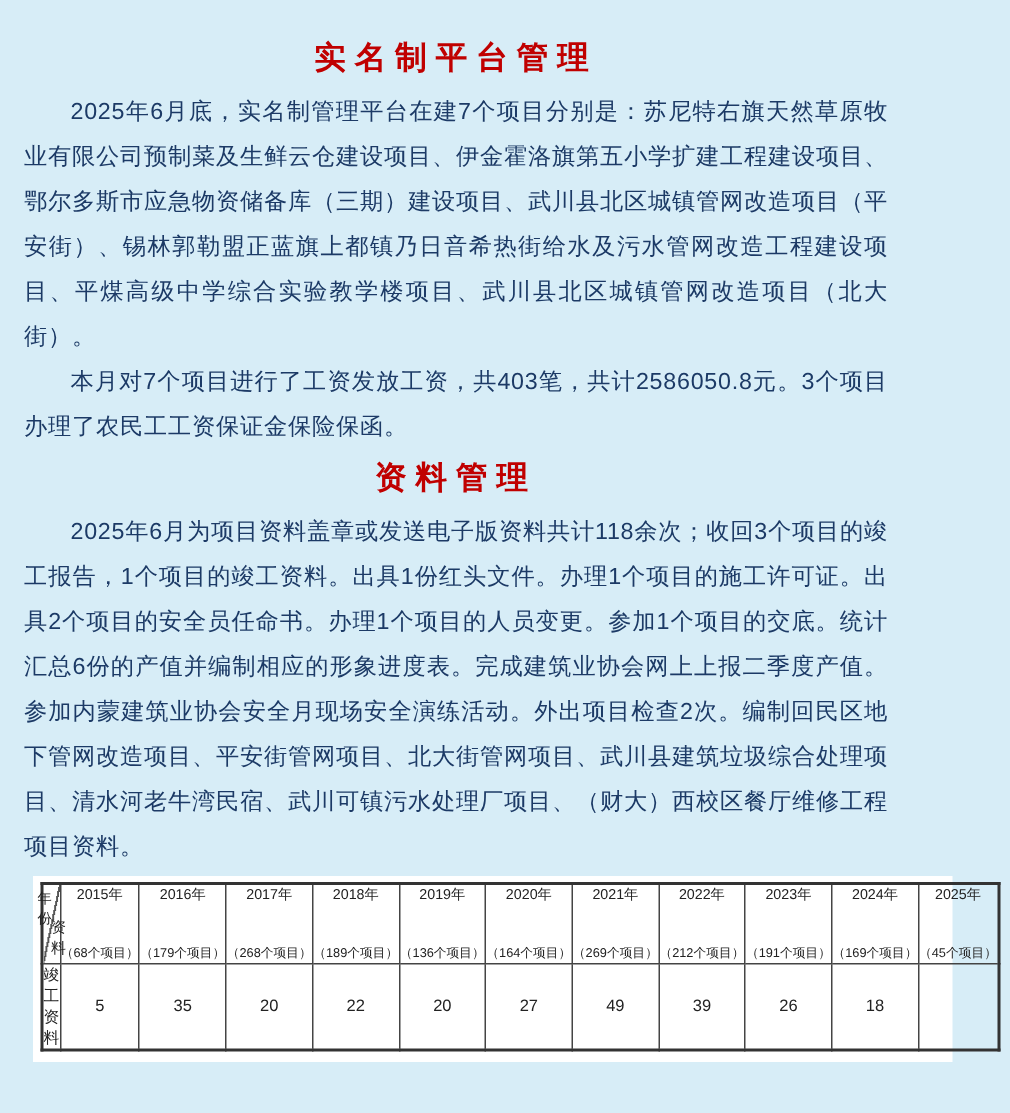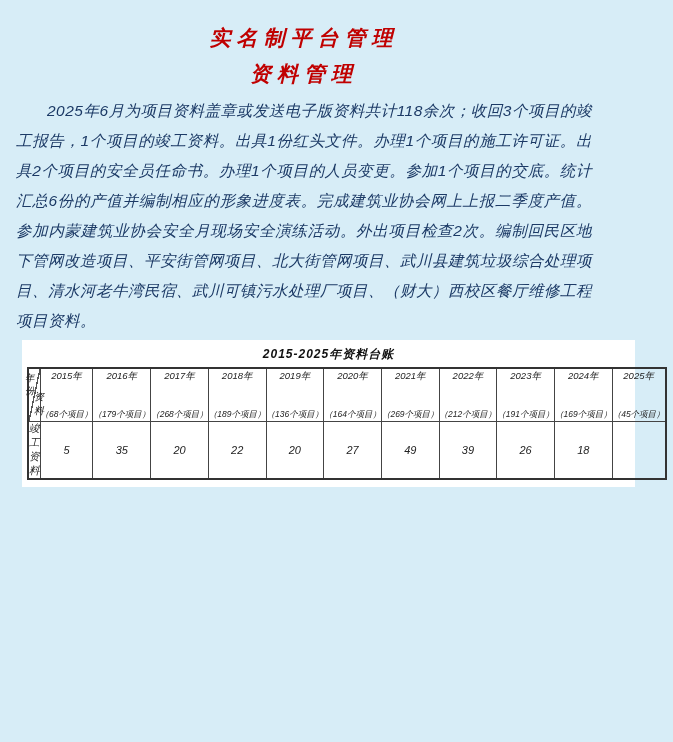--- a/index.html
+++ b/index.html
@@ -11,21 +11,20 @@
     width: 673px;
     height: 742px;
     overflow: hidden;
     font-family: "Liberation Sans", "DejaVu Sans", sans-serif;
   }
   .page {
     box-sizing: border-box;
     width: 608px;
     height: 742px;
     padding: 20px 16px 6px 16px;
-    font-style: italic;
   }
   .sec-title {
     margin: 4px 0 8px 0;
     text-align: center;
     color: #c00000;
     font-size: 21px;
     font-weight: bold;
     letter-spacing: 6px;
     font-family: "DejaVu Serif", "Liberation Serif", serif;
   }
@@ -101,32 +100,33 @@
   }
 </style>
 </head>
 <body>
 
 <div class="page">
 
   <div>
     <h2 class="sec-title">实名制平台管理</h2>
     <div>
+        <p class="body-para">2025年6月底，实名制管理平台在建7个项目分别是：苏尼特右旗天然草原牧业有限公司预制菜及生鲜云仓建设项目、伊金霍洛旗第五小学扩建工程建设项目、鄂尔多斯市应急物资储备库（三期）建设项目、武川县北区城镇管网改造项目（平安街）、锡林郭勒盟正蓝旗上都镇乃日音希热街给水及污水管网改造工程建设项目、平煤高级中学综合实验教学楼项目、武川县北区城镇管网改造项目（北大街）。</p>
+        <p class="body-para">本月对7个项目进行了工资发放工资，共403笔，共计2586050.8元。3个项目办理了农民工工资保证金保险保函。</p>
       </div>
   </div>
 
   <div>
     <h2 class="sec-title">资料管理</h2>
     <div>
         <p class="body-para">2025年6月为项目资料盖章或发送电子版资料共计118余次；收回3个项目的竣工报告，1个项目的竣工资料。出具1份红头文件。办理1个项目的施工许可证。出具2个项目的安全员任命书。办理1个项目的人员变更。参加1个项目的交底。统计汇总6份的产值并编制相应的形象进度表。完成建筑业协会网上上报二季度产值。参加内蒙建筑业协会安全月现场安全演练活动。外出项目检查2次。编制回民区地下管网改造项目、平安街管网项目、北大街管网项目、武川县建筑垃圾综合处理项目、清水河老牛湾民宿、武川可镇污水处理厂项目、（财大）西校区餐厅维修工程项目资料。</p>
       </div>
   </div>
 
   <div class="table-panel">
-    <div class="tbl-title">2015-2025年资料台账</div>
     <table class="grid">
       <thead>
         <tr id="hdr-row">
           <th class="corner">
             <span class="c-top">年份</span>
             <span class="c-bottom">资料</span>
           </th>
         <th class="year-cell">
               <div class="yr">2015年</div>
               <div class="pj">（68个项目）</div>

